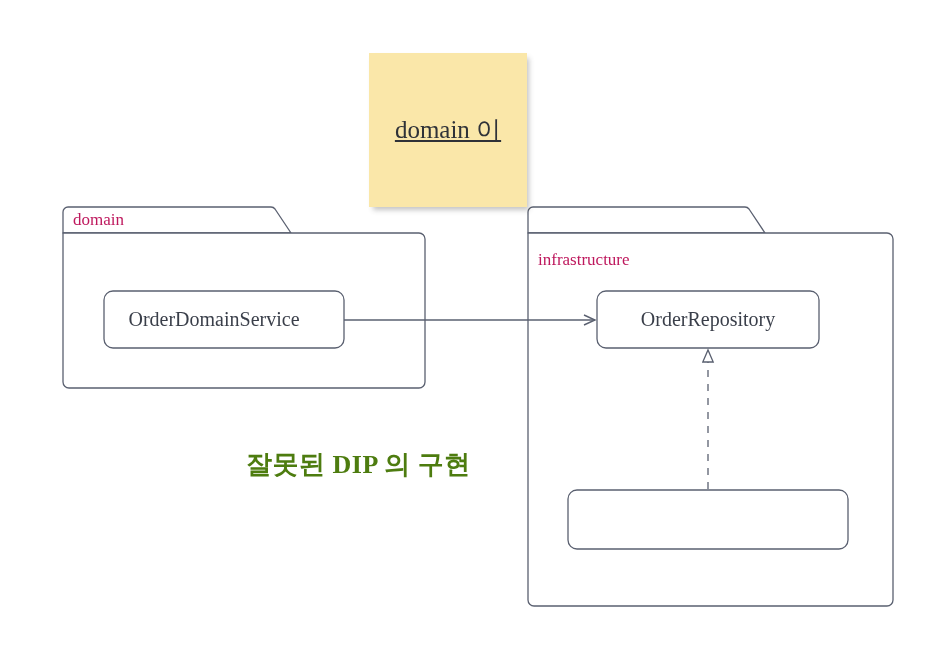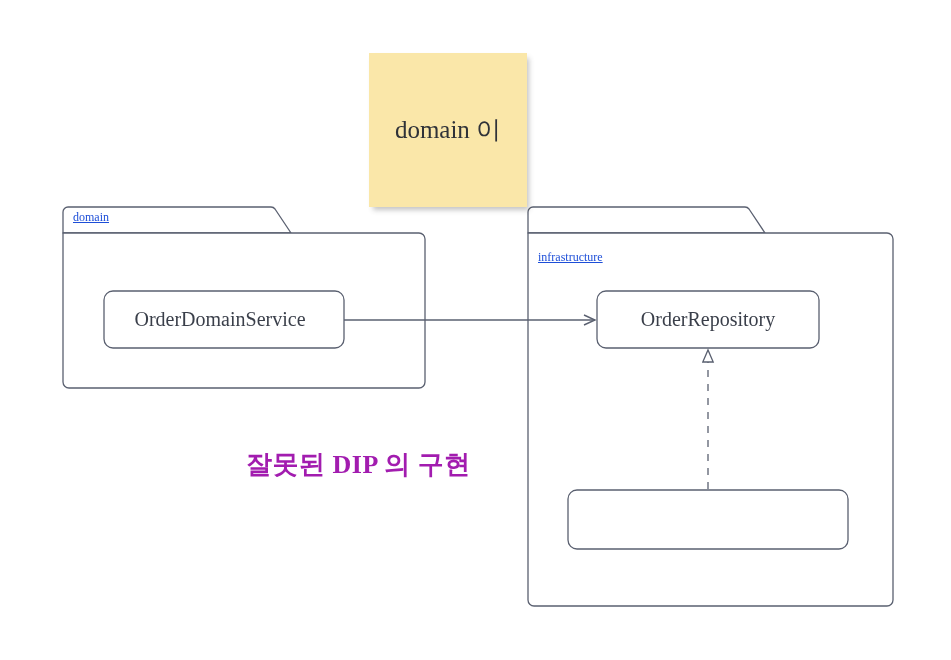--- a/index.html
+++ b/index.html
@@ -47,52 +47,52 @@
     align-items: center;
     justify-content: center;
   }
   .note-text {
     color: #2f3238;
     font-size: 25px;
     line-height: 1.33;
     text-align: center;
     font-family: "Liberation Serif", "DejaVu Serif", serif;
     padding: 0 6px;
+    text-decoration: underline;
   }
   .note-text span { display: block; }
   
   .pkg-title {
-    font-size: 12px;
-    color: #1d4ed8;
-    text-decoration: underline;
+    font-size: 17px;
+    color: #be185d;
   }
   #domain-pkg-title { left: 73px; top: 210px; }
   #infra-pkg-title  { left: 538px; top: 210px; margin-top: 40px; }
   
   .class-label {
     font-size: 20px;
     color: #3a3f4a;
     text-align: center;
   }
   #order-domain-service-label {
-    left: 104px; top: 308px; width: 220px; text-align: center; margin-left: 6px;
+    left: 104px; top: 308px; width: 220px; text-align: center;
   }
   #order-repository-label {
     left: 597px; top: 308px; width: 222px; text-align: center;
   }
   #redis-order-repository-label {
     left: 568px; top: 508px; width: 280px; text-align: center;
   }
   
   #annotation-red {
     left: 246px;
     top: 447px;
     font-size: 26px;
     font-weight: bold;
-    color: #a21caf;
+    color: #4d7c0f;
     letter-spacing: 0.5px;
   }
 </style>
 </head>
 <body>
 
 <div id="canvas">
 
   <svg class="svg-layer" viewBox="0 0 951 660" xmlns="http://www.w3.org/2000/svg">
     <defs>

